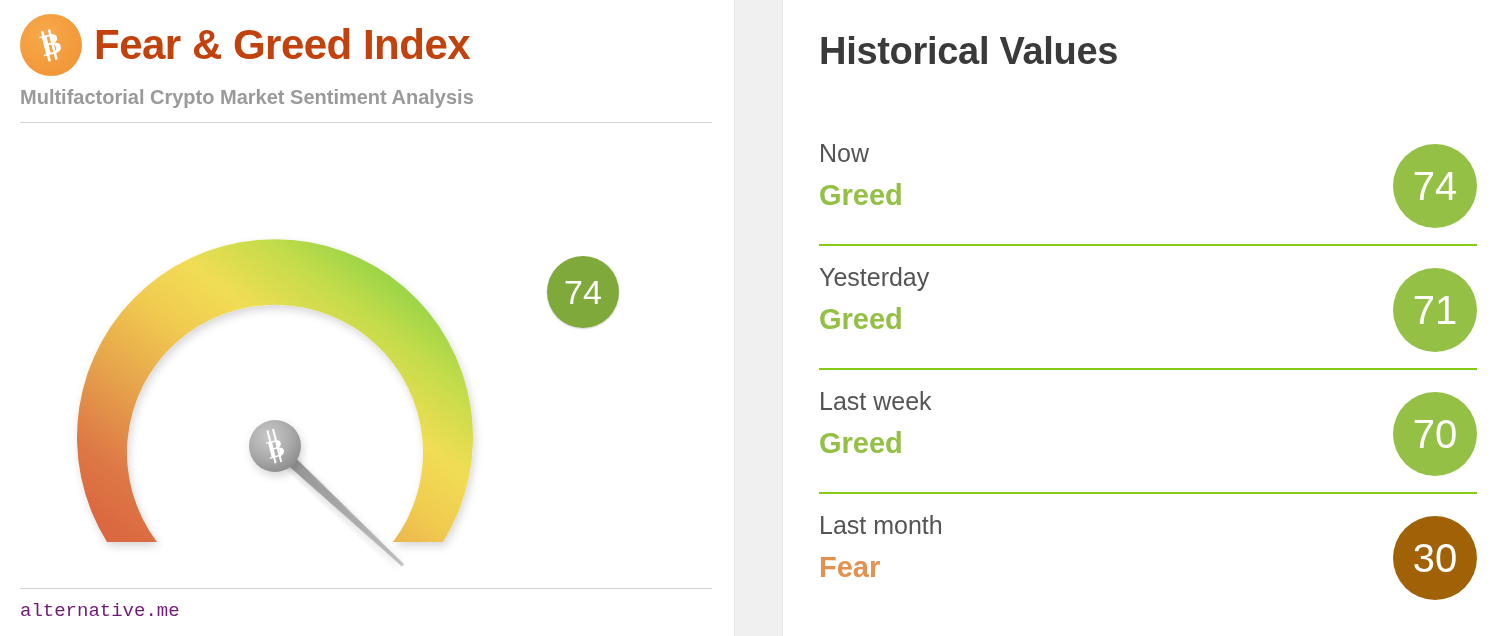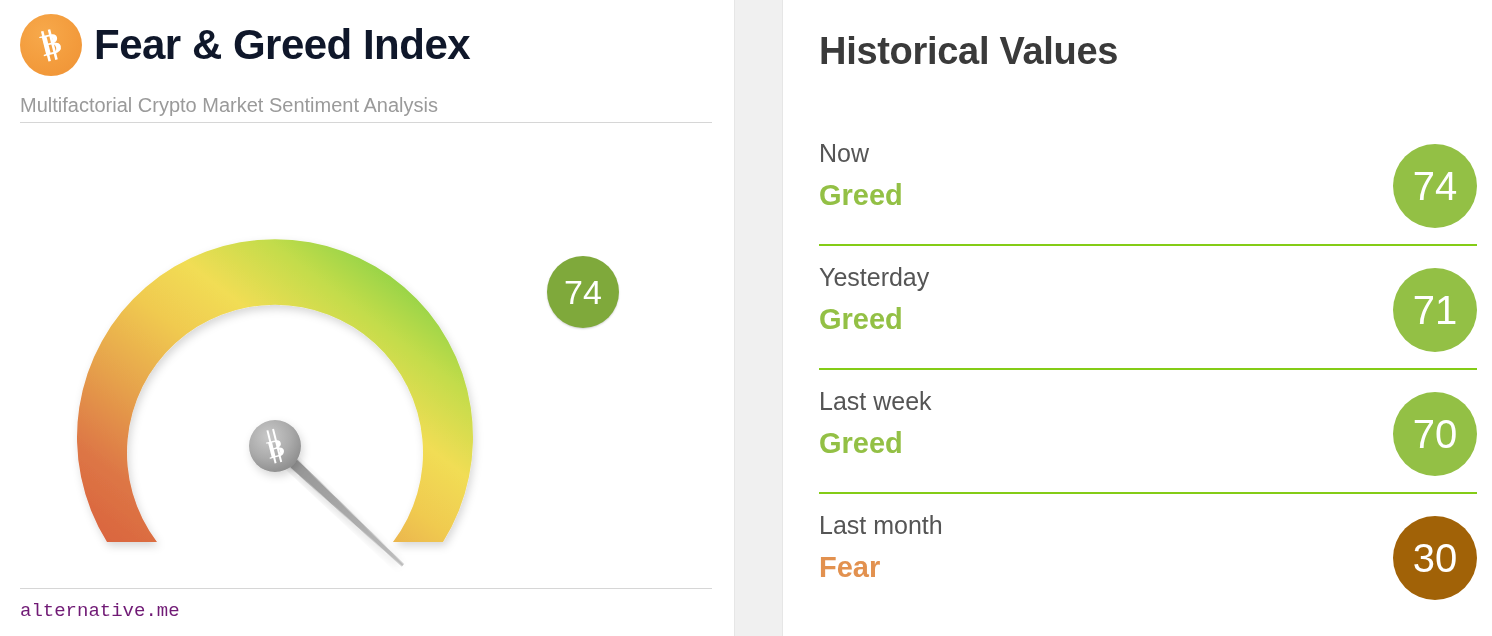--- a/index.html
+++ b/index.html
@@ -47,31 +47,31 @@
     background: radial-gradient(circle at 38% 32%, #f7a94b 0%, #f39c3d 55%, #ef9235 100%);
     display: flex;
     align-items: center;
     justify-content: center;
     flex: 0 0 62px;
   }
   .btc-logo svg { display:block; }
   .page-title {
     font-size: 42px;
     font-weight: bold;
-    color: #0f172a;
+    color: #c2410c;
     letter-spacing: -0.5px;
     line-height: 1.05;
     font-family: "Liberation Sans", sans-serif;
   }
   .subtitle {
-    margin-top: 18px;
+    margin-top: 10px;
     font-size: 20px;
     color: #9a9a9a;
     font-family: "Liberation Sans", sans-serif;
-    font-weight: normal;
+    font-weight: bold;
   }
   .hr-header {
     position: absolute;
     left: 20px;
     top: 122px;
     width: 692px;
     height: 1px;
     background: #d6d6d6;
   }
 

